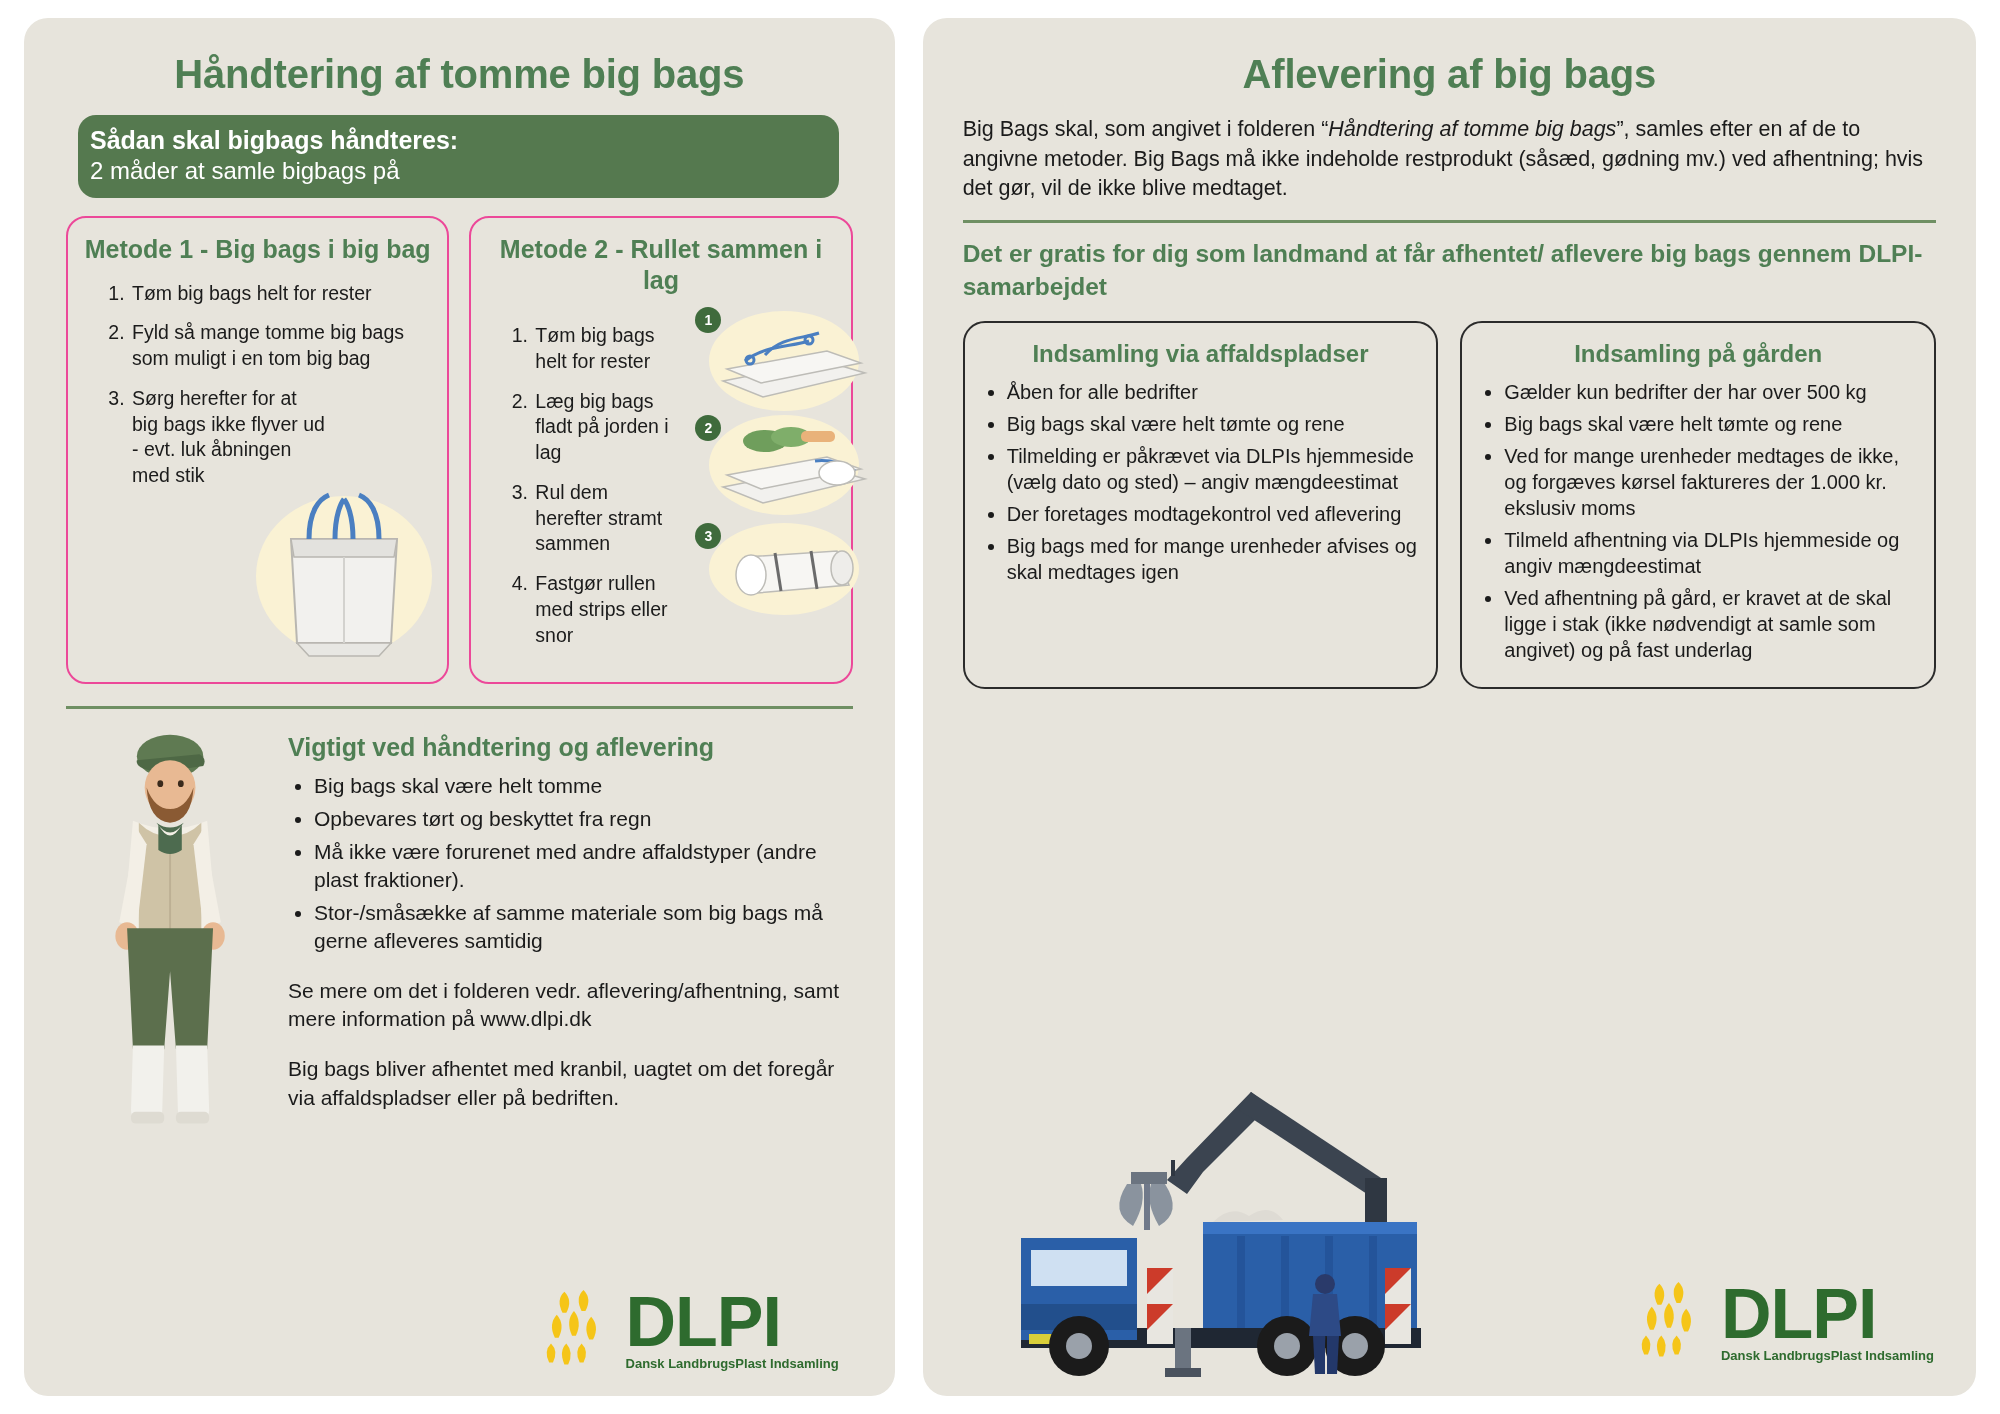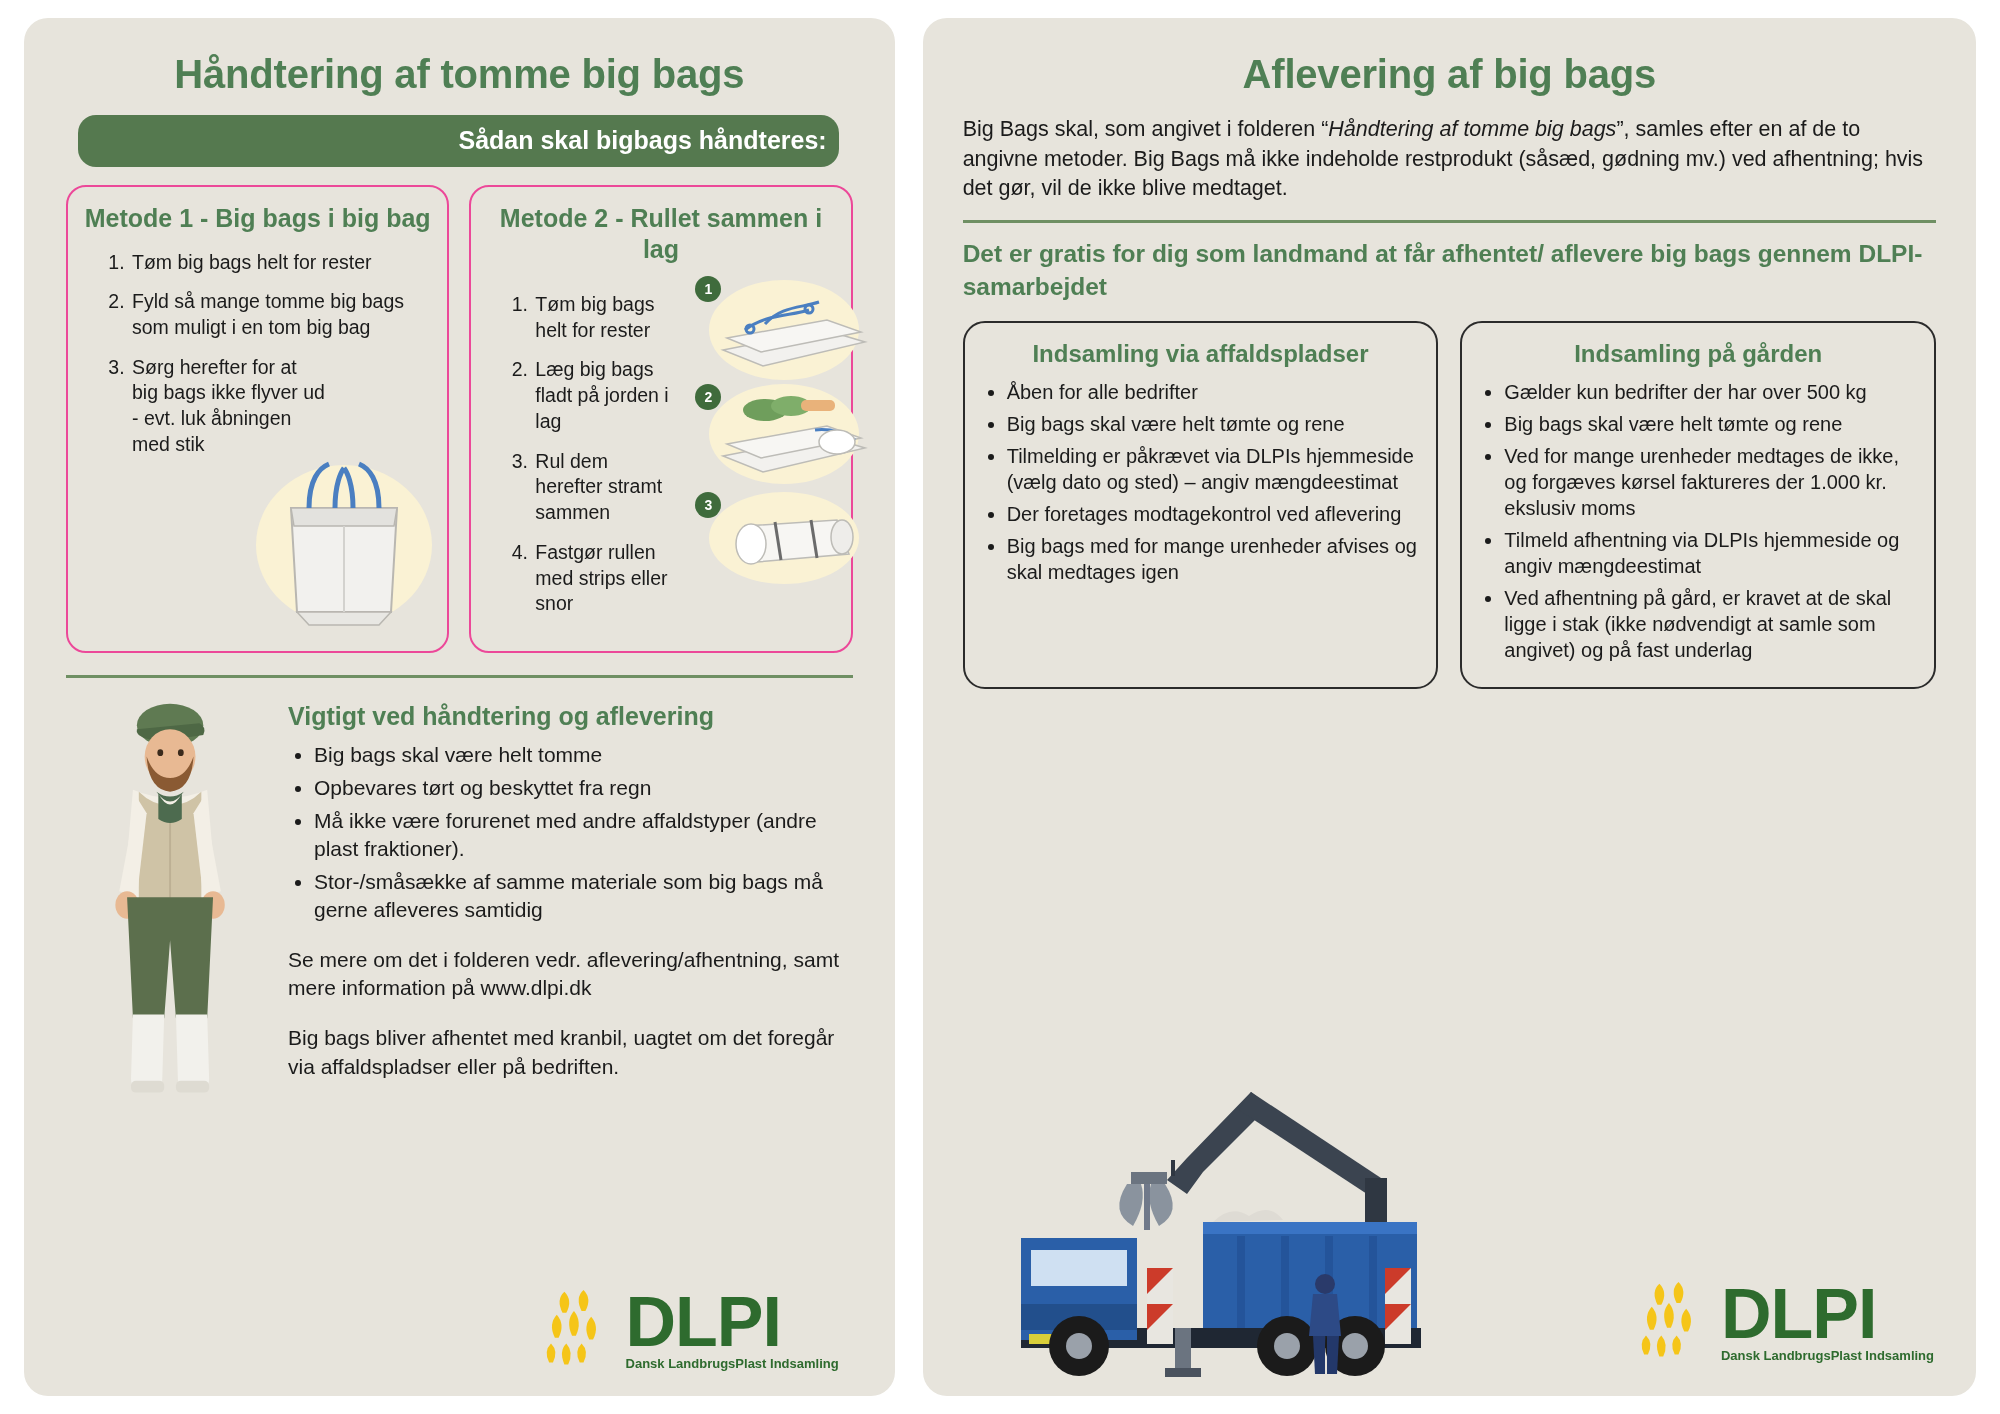--- a/index.html
+++ b/index.html
@@ -30,21 +30,21 @@
     font-size: 40px;
     font-weight: bold;
     text-align: center;
     margin: 12px 0 18px 0;
     letter-spacing: -0.2px;
   }
   .banner {
     background: #55794f;
     color: #ffffff;
     border-radius: 18px;
-    text-align: right;
+    text-align: left;
     padding: 10px 12px 12px 12px;
     margin: 0 22px 18px 20px;
   }
   .banner .l1 { font-size: 25px; font-weight: bold; line-height: 1.2; }
   .banner .l2 { font-size: 24px; line-height: 1.3; }
 
   .methods { display: flex; gap: 20px; margin: 0 8px; }
   .method {
     flex: 1;
     border: 2px solid #ec4899;
@@ -126,20 +126,21 @@
 <body>
 
 <div class="page">
 
   <div class="card card-left">
 
     <h1 class="title">Håndtering af tomme big bags</h1>
 
     <div class="banner">
       <div class="l1">Sådan skal bigbags håndteres:</div>
+      <div class="l2">2 måder at samle bigbags på</div>
     </div>
 
     <div class="methods">
 
       <div class="method">
         <h2>Metode 1 - Big bags i big bag</h2>
         <ol class="steps">
           <li>Tøm big bags helt for rester</li>
           <li>Fyld så mange tomme big bags som muligt i en tom big bag</li>
           <li style="max-width:195px;">Sørg herefter for at big bags ikke flyver ud - evt. luk åbningen med stik</li>

